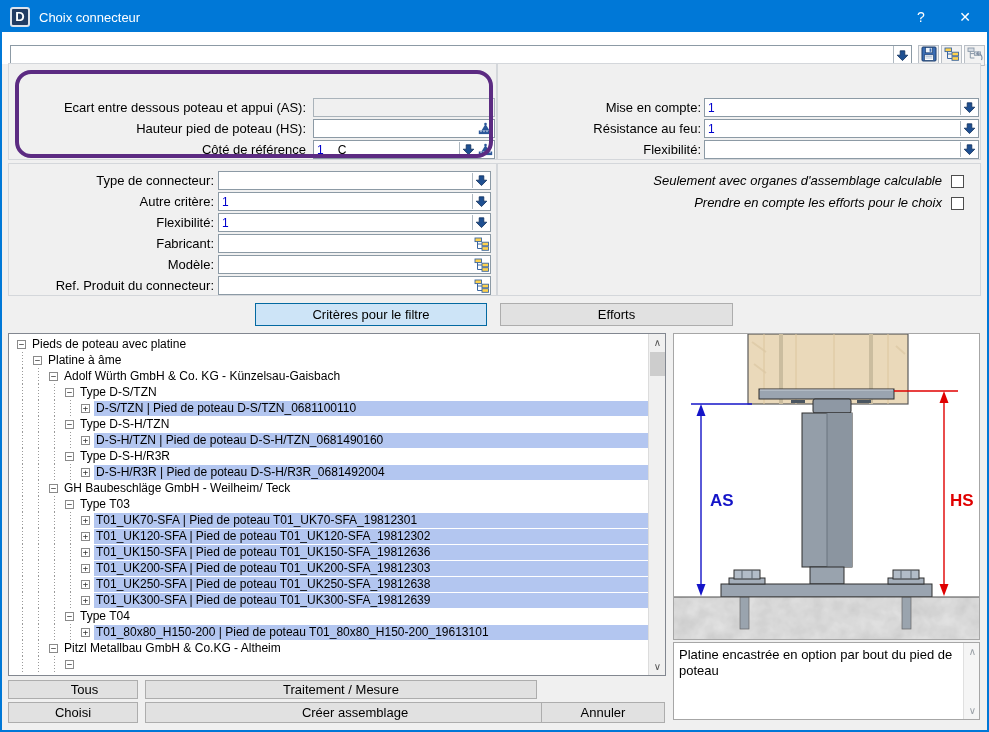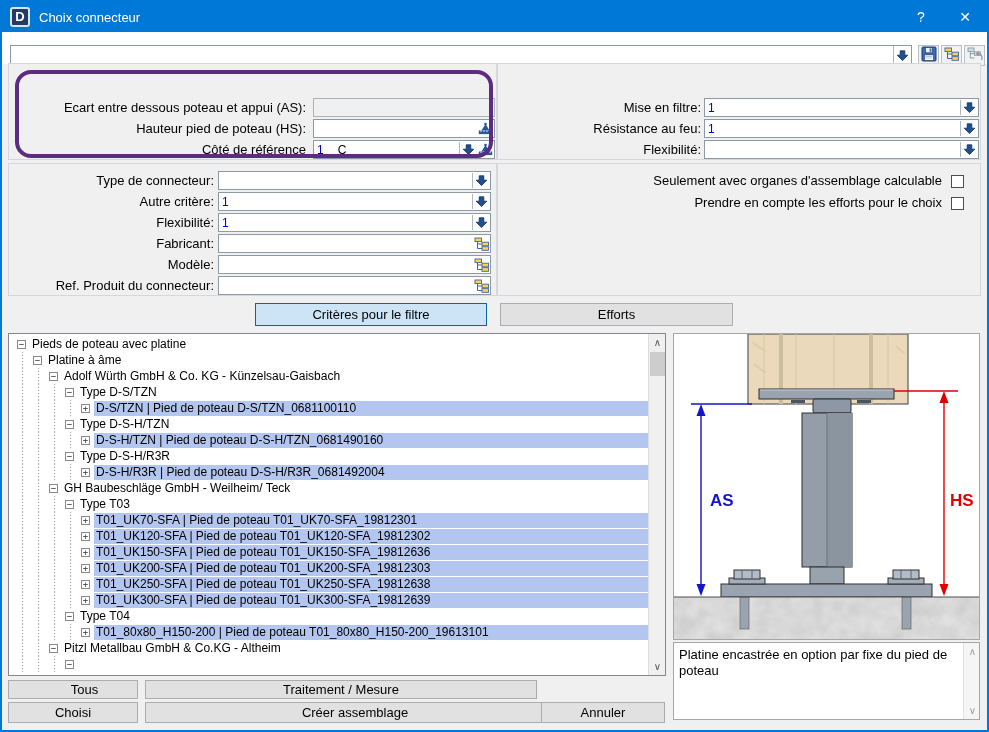--- a/index.html
+++ b/index.html
@@ -41,21 +41,21 @@
   .ctl input { flex:1; min-width:0; border:0; outline:0; font-size:12px; padding:0 3px;
                color:#0000cd; background:transparent; }
   .ctl.disabled { background:#f0f0f0; border-color:#aab3ba; }
   .cval { flex:1; font-size:12px; padding-left:3px; color:#0000cd; white-space:pre; }
   .cletter { color:#000; font-size:12px; }
   .csep { width:1px; height:15px; background:#aeb8c0; }
   .cbtn { width:17px; height:17px; display:flex; align-items:center; justify-content:center; }
 
   .checkrow { position:absolute; height:14px; display:flex; align-items:center; }
   .cklabel { position:absolute; height:14px; line-height:14px; font-size:13px; text-align:right;
-             white-space:nowrap; }
+             white-space:nowrap;font-style:italic; }
   .ckbox { position:absolute; width:13px; height:13px; background:#fff; border:1px solid #4d4d4d; }
 
   
   .tabbtn { position:absolute; height:23px; font-size:13px; display:flex; align-items:center;
             justify-content:center; }
   .tab-active { background:#cde4f7; border:1px solid #0369a1; }
   .tab-idle { background:#e1e1e1; border:1px solid #adadad; }
 
   
   .tree-panel { position:absolute; left:6px; top:331px; width:658px; height:343px; background:#fff;
@@ -204,21 +204,21 @@
               <use href="#i-measure"></use>
             </svg>
           </span>
       </span>
     </div>
   </div>
   <div class="purple-ring"></div>
 
   <div class="gb" style="left:495px; top:61px; width:484px; height:97px;">
     <div class="frow" style="top:34px; left:0; right:0;">
-      <span class="flabel" style="left:0; width:203px;">Mise en filtre:</span>
+      <span class="flabel" style="left:0; width:203px;">Mise en compte:</span>
       <span class="ctl" style="left:206px; width:275px;">
         <span class="cval">1</span>
         <span class="csep"></span>
         <span class="cbtn">
           <svg width="13" height="13">
               <use href="#i-arrow"></use>
             </svg>
           </span>
       </span>
     </div>
@@ -485,21 +485,21 @@
         <path d="M220 57 H284" stroke-width="1.4" fill="none"></path>
         <path d="M270 63 V256" stroke-width="1.4" fill="none"></path>
         <polygon points="270,57 265.5,69 274.5,69" stroke="none"></polygon>
         <polygon points="270,262 265.5,250 274.5,250" stroke="none"></polygon>
       </g>
       <text x="276" y="172" fill="#e00000" font-size="17" font-weight="bold" font-family="Liberation Sans, sans-serif">HS</text>
     </svg>
   </div>
 
   <div class="caption-panel">
-    <div class="caption-text">Platine encastrée en option par fixe du pied de poteau</div>
+    <div class="caption-text">Platine encastrée en option par bout du pied de poteau</div>
     <div class="cap-scroll">
       <div class="sbtn" style="top:0;">∧</div>
       <div class="sbtn" style="bottom:0;">∨</div>
     </div>
   </div>
 
   <div class="pushbtn" style="left:6px;  top:678px; width:130px; height:19px;padding-left:23px;">Tous</div>
   <div class="pushbtn" style="left:143px; top:678px; width:392px; height:19px;">Traitement / Mesure</div>
   <div class="pushbtn" style="left:6px;  top:700px; width:130px; height:21px;">Choisi</div>
   <div class="pushbtn" style="left:143px; top:700px; width:420px; height:21px;">Créer assemblage</div>

